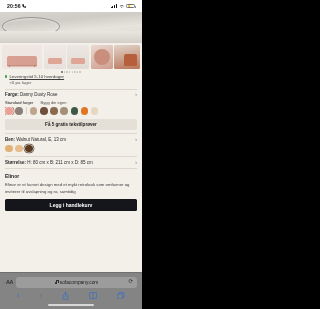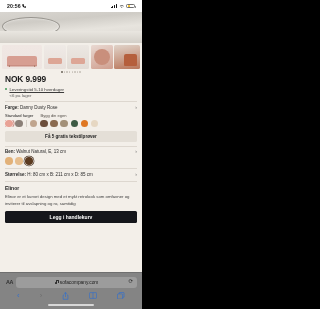--- a/index.html
+++ b/index.html
@@ -176,21 +176,20 @@
         <i></i>
         <i></i>
         <i></i>
         <i></i>
         <i></i>
         <i></i>
     </div>
 
     <div class="card">
 
-      <div class="price">NOK 9.999</div>
 
       <div class="meta-row">
         <span class="dot-g"></span>
         <span class="meta u">Leveringstid 5-10 hverdager</span>
       </div>
       <div class="meta sub">&lt;6 på lager</div>
 
       <div class="divider"></div>
 
       <div class="opt-head">

